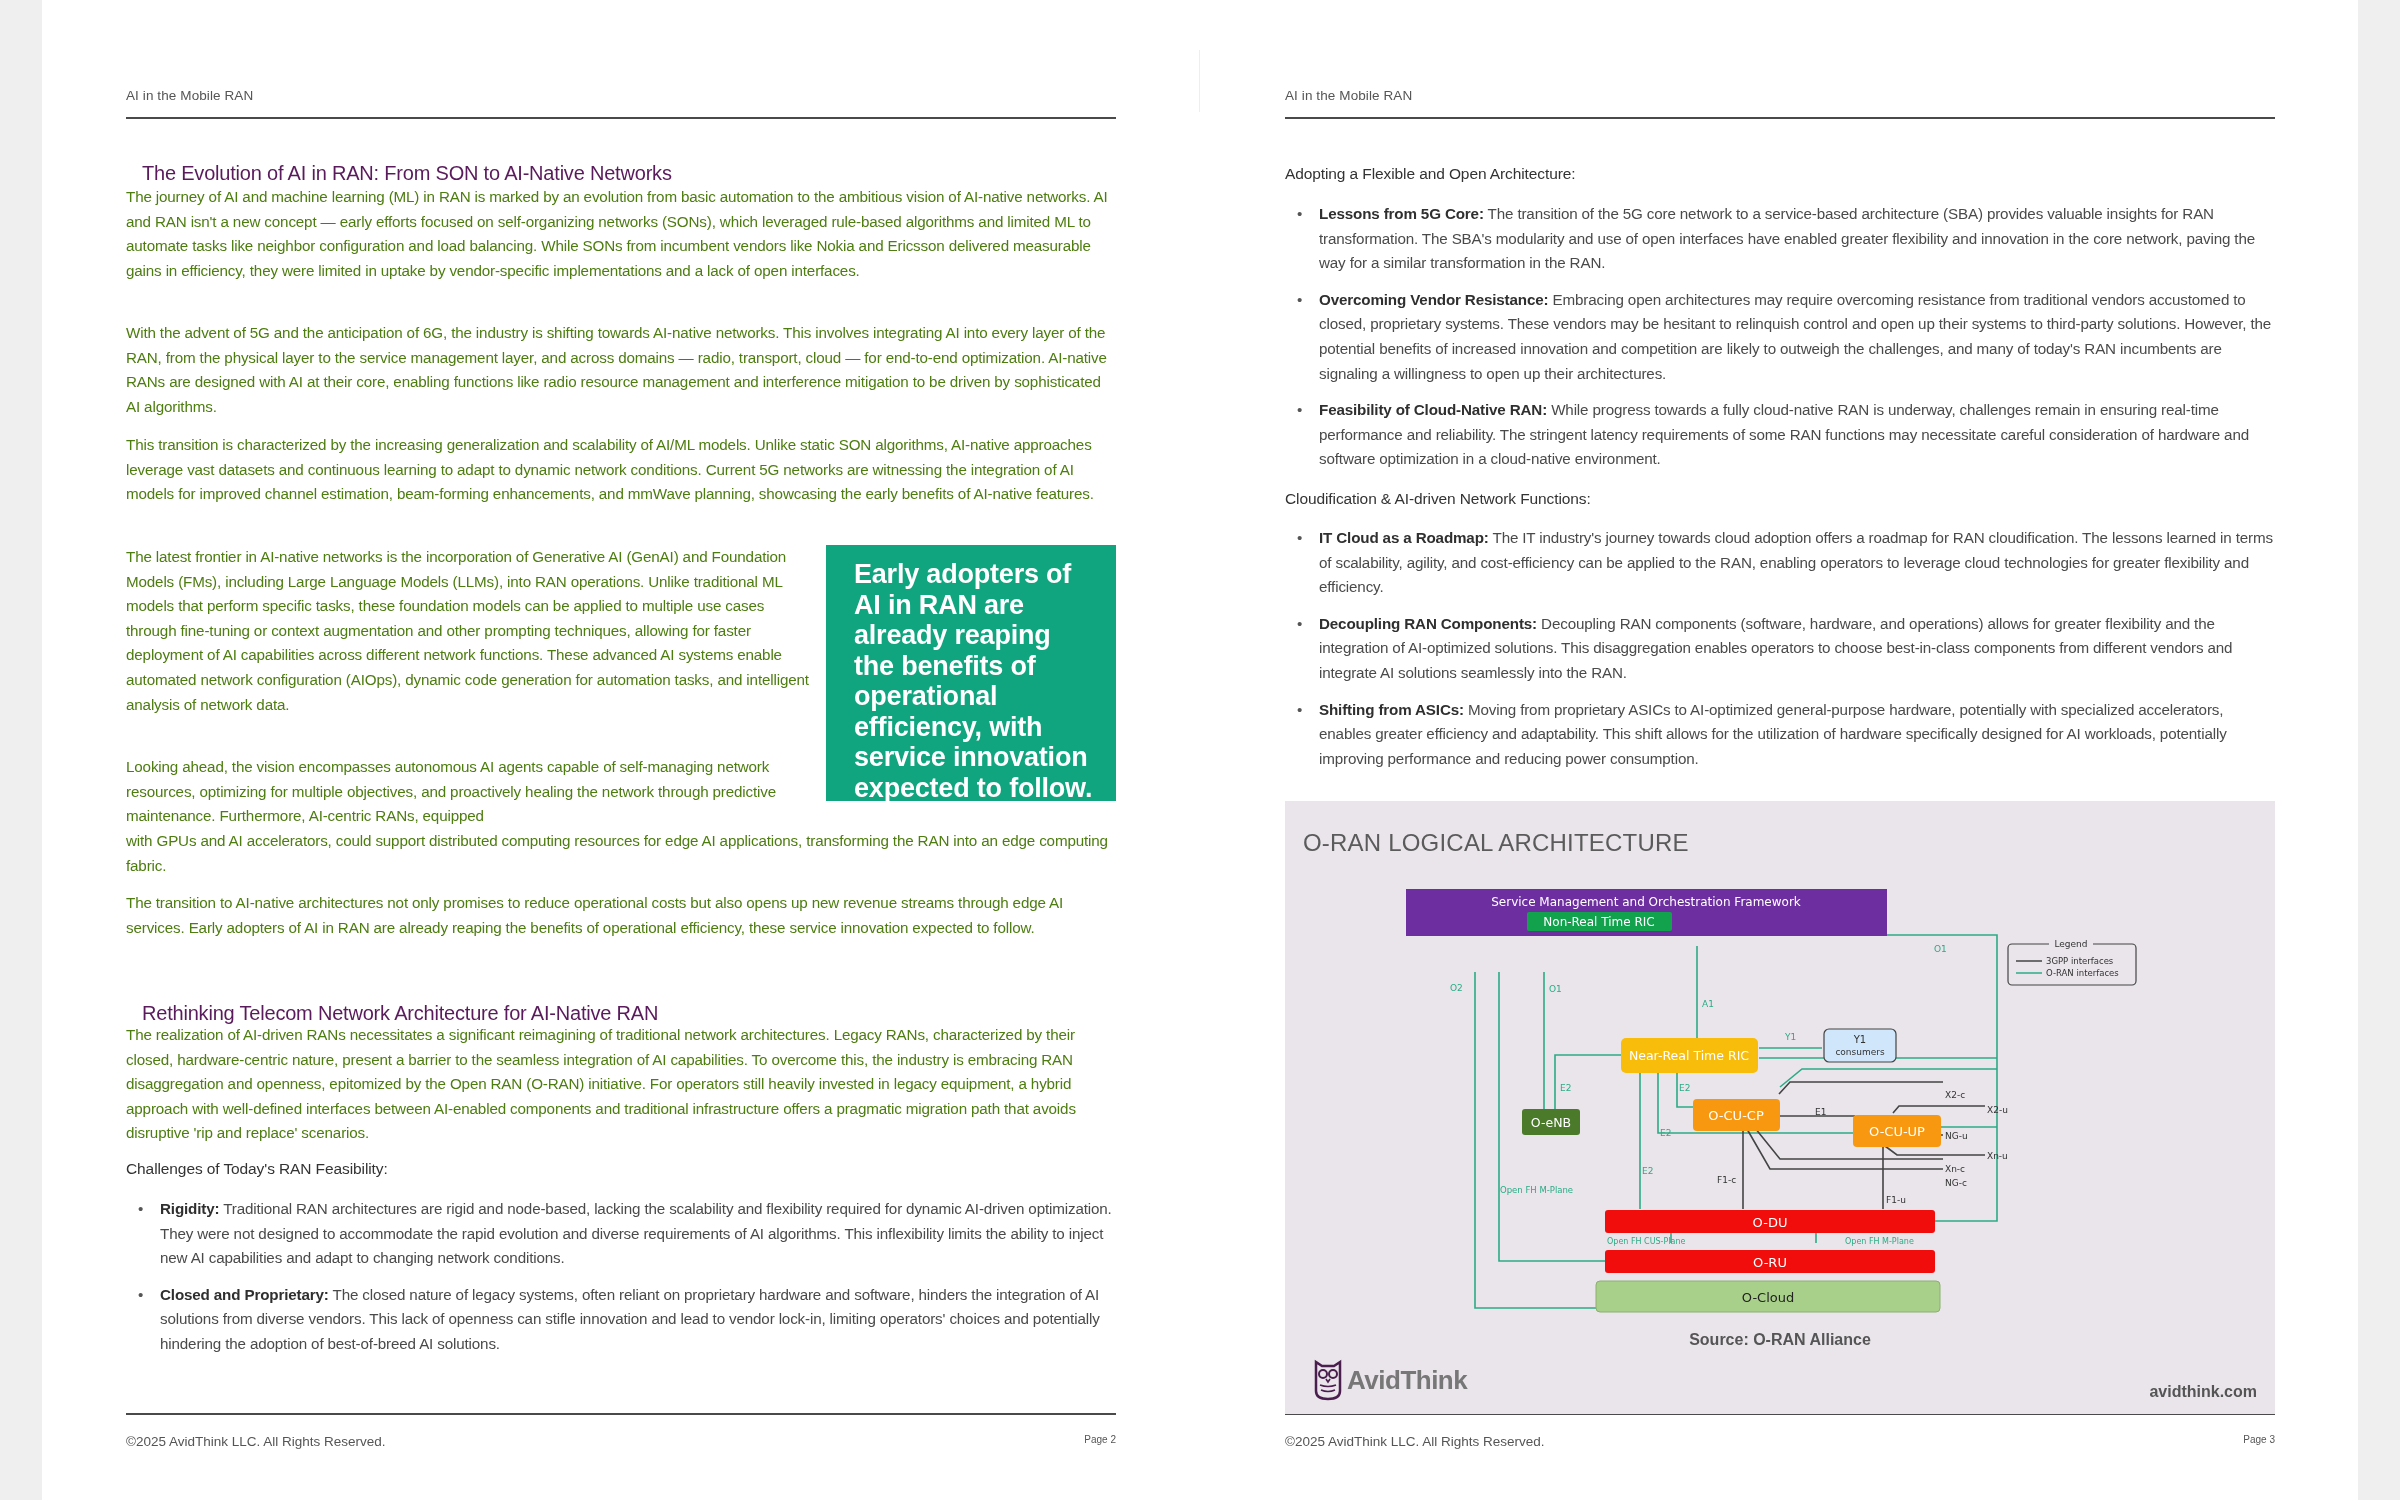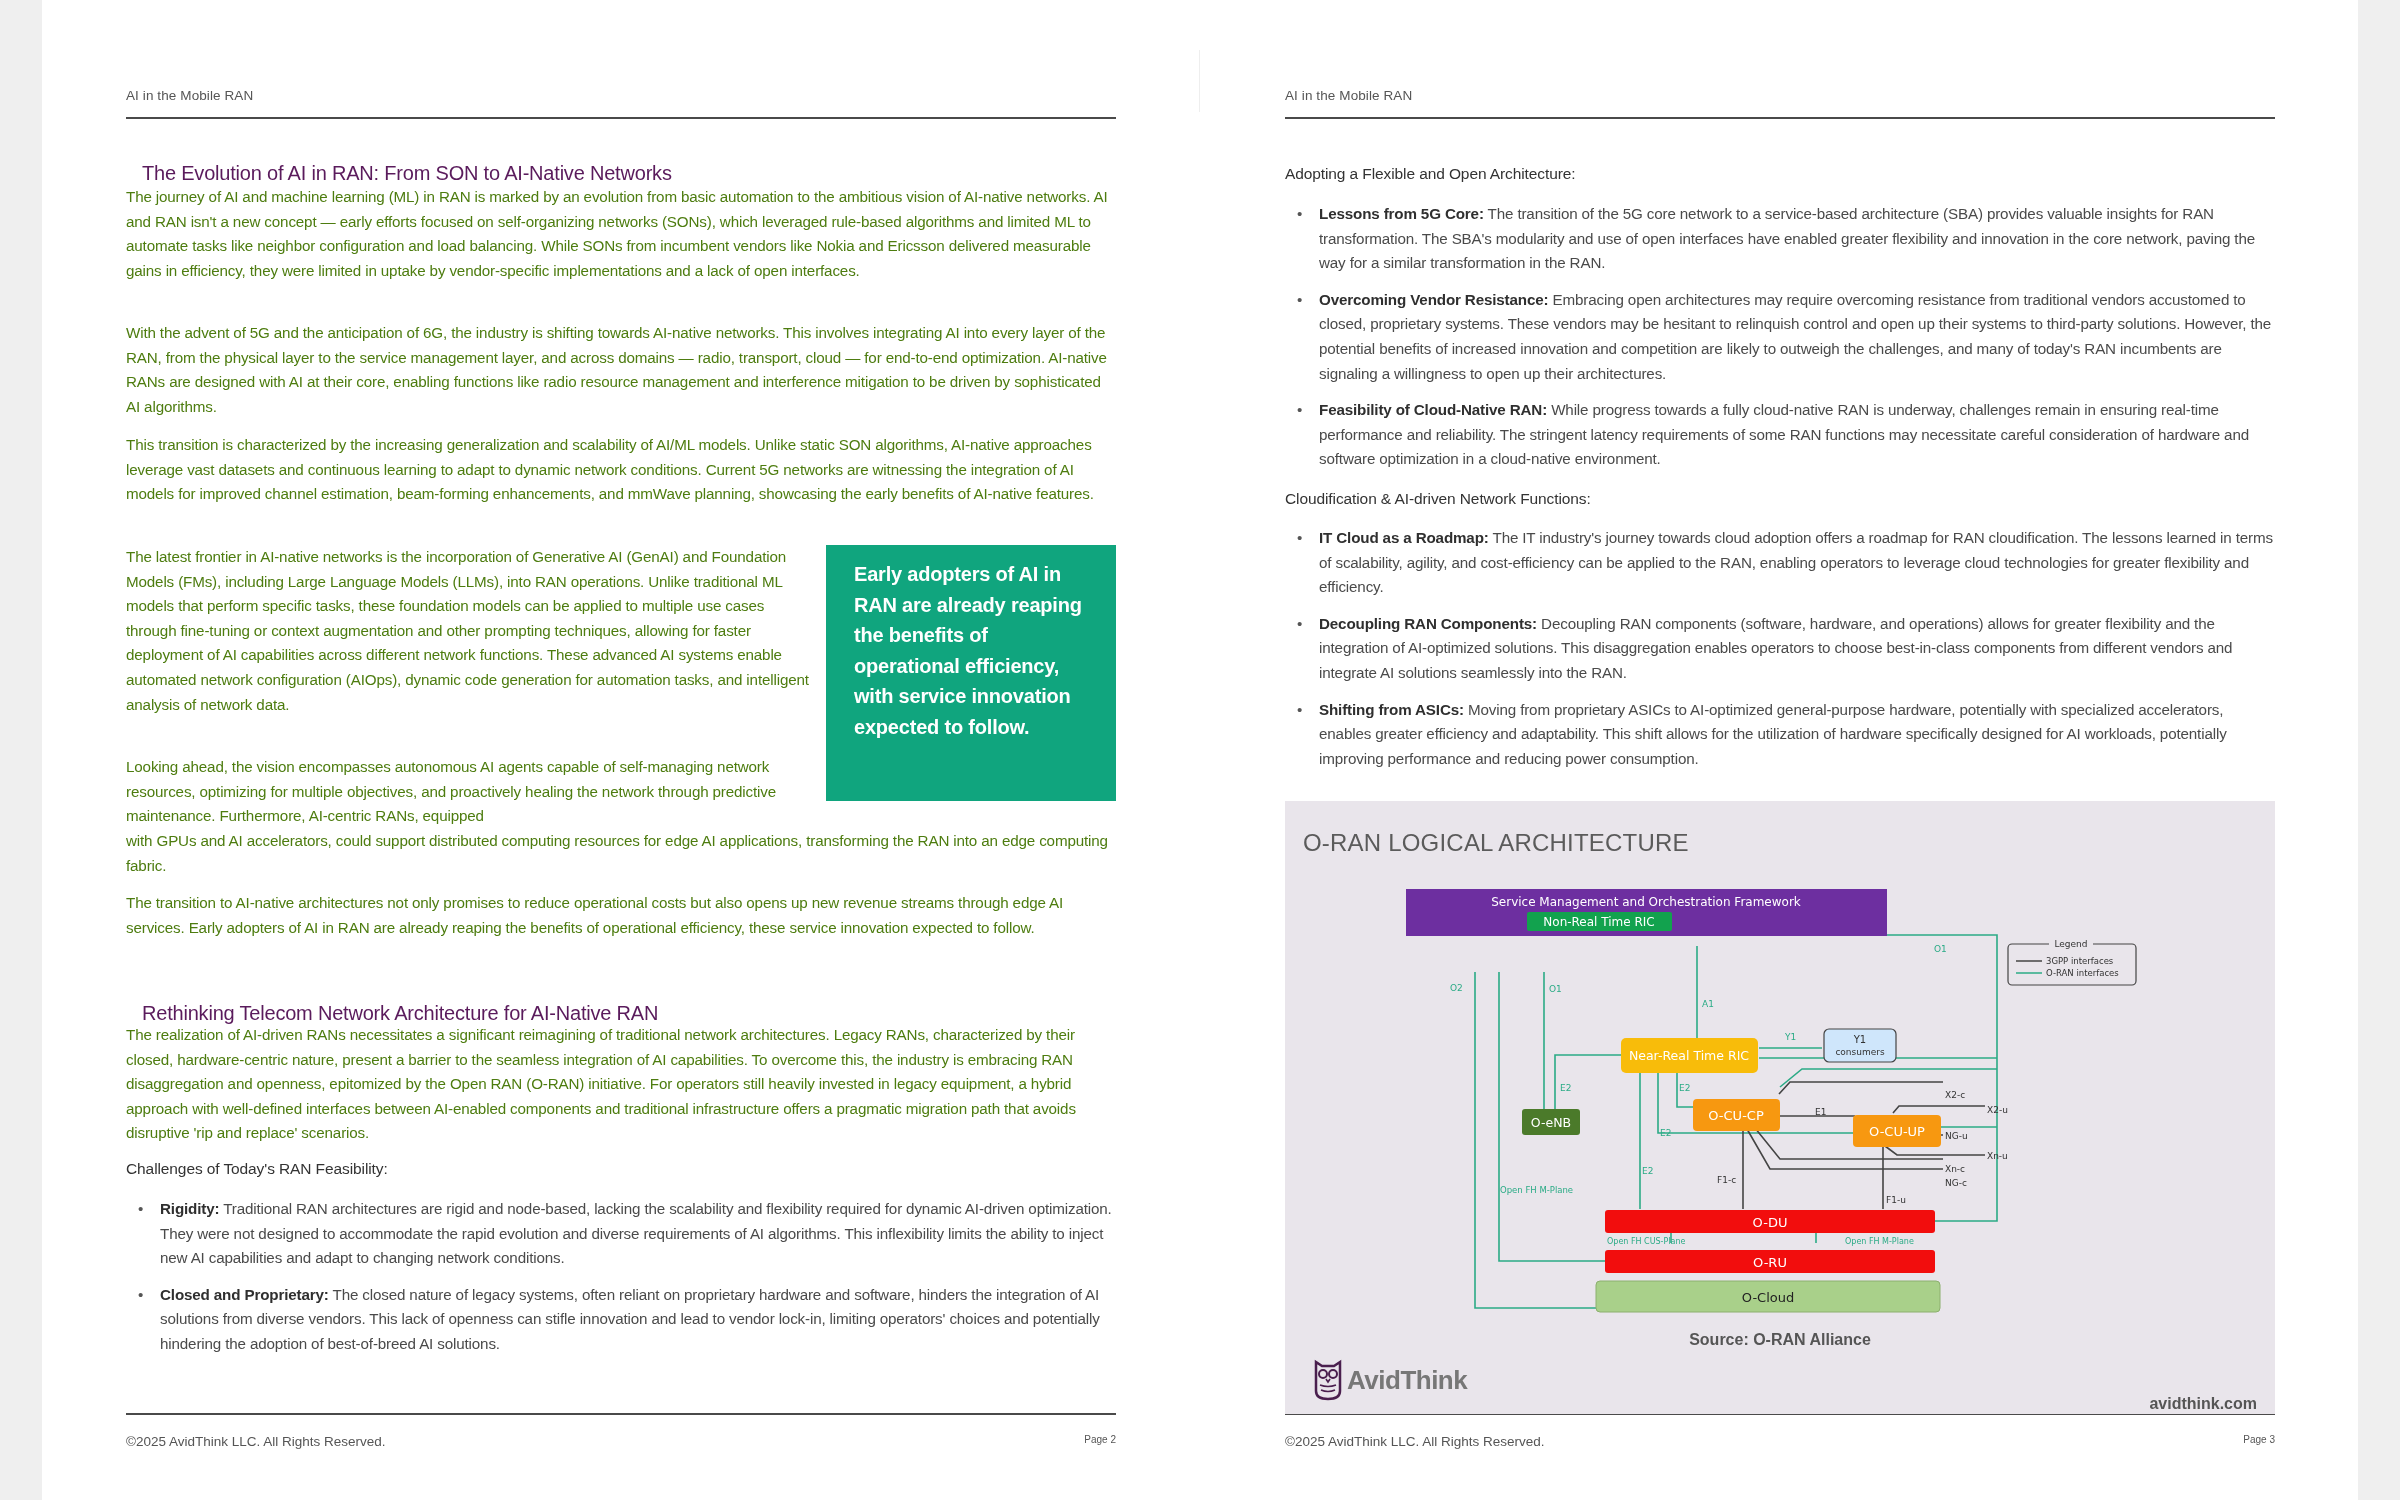--- a/index.html
+++ b/index.html
@@ -32,31 +32,31 @@
   .subhead { font-size:15.5px; color:#333; margin:0; letter-spacing:-0.1px; }
   ul.bullets { margin:0; padding:0 0 0 34px; list-style:none; }
   ul.bullets li { position:relative; font-size:15.2px; line-height:24.6px; color:#4a4a4a; letter-spacing:-0.15px; }
   ul.bullets li::before { content:"•"; position:absolute; left:-22px; top:0; color:#555; }
   ul.bullets li b { color:#2f2f2f; font-weight:bold; }
 
   .callout {
     position:absolute; left:700px; top:545px; width:290px; height:256px; background:#10a57e;
     box-sizing:border-box; padding:14px 20px 0 28px;
   }
-  .callout-text { color:#fff; font-size:20px; line-height:30.5px; font-weight:bold; letter-spacing:-0.2px; }
+  .callout-text { color:#fff; font-size:27px; line-height:30.5px; font-weight:bold; letter-spacing:-0.2px; }
 
   
   .diagram-card {
     position:absolute; left:1285px; top:801px; width:990px; height:613px; background:#e9e5eb;
   }
   .diagram-title { position:absolute; left:18px; top:28px; font-size:24px; color:#5b5b5b; letter-spacing:0.2px; }
   .diagram-source { position:absolute; left:0; width:100%; top:530px; text-align:center; font-size:16px; font-weight:bold; color:#555; }
   .diagram-brand { position:absolute; left:28px; top:558px; display:flex; align-items:center; gap:4px; }
   .brand-name { font-size:26px; font-weight:bold; color:#777; letter-spacing:-0.5px; }
-  .diagram-url { position:absolute; right:18px; top:582px; font-size:16px; font-weight:bold; color:#555;margin-top:12px; }
+  .diagram-url { position:absolute; right:18px; top:582px; font-size:16px; font-weight:bold; color:#555; }
   svg text { font-family:"DejaVu Sans", sans-serif; }
 </style>
 </head>
 <body>
 
 <div class="sheet"></div>
 <div class="divider-v"></div>
 
 <div class="page left">
   <div class="running-head">AI in the Mobile RAN</div>

